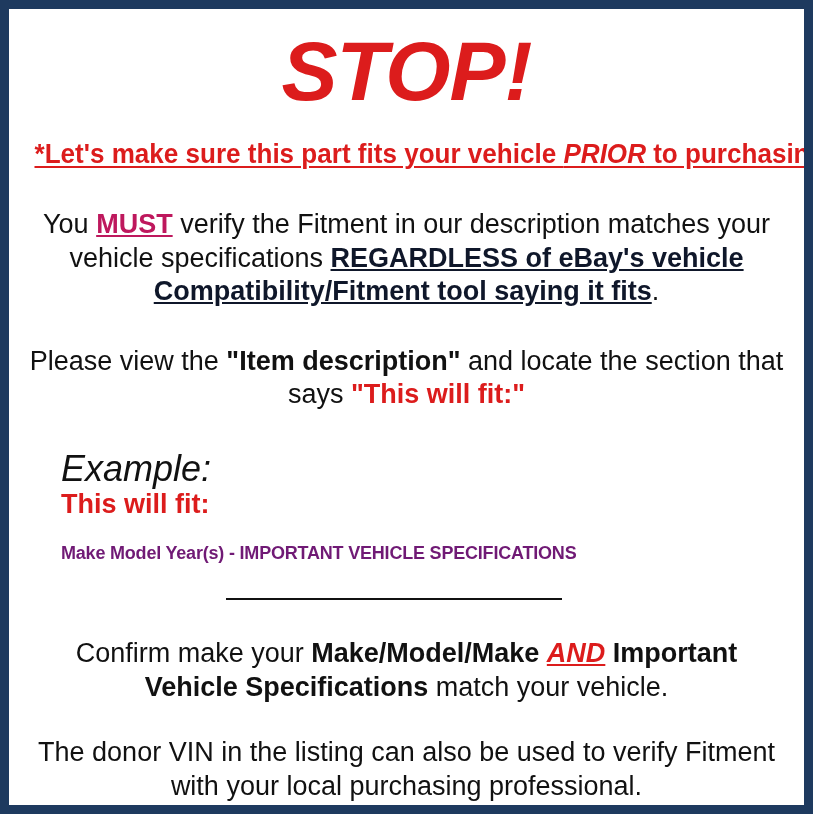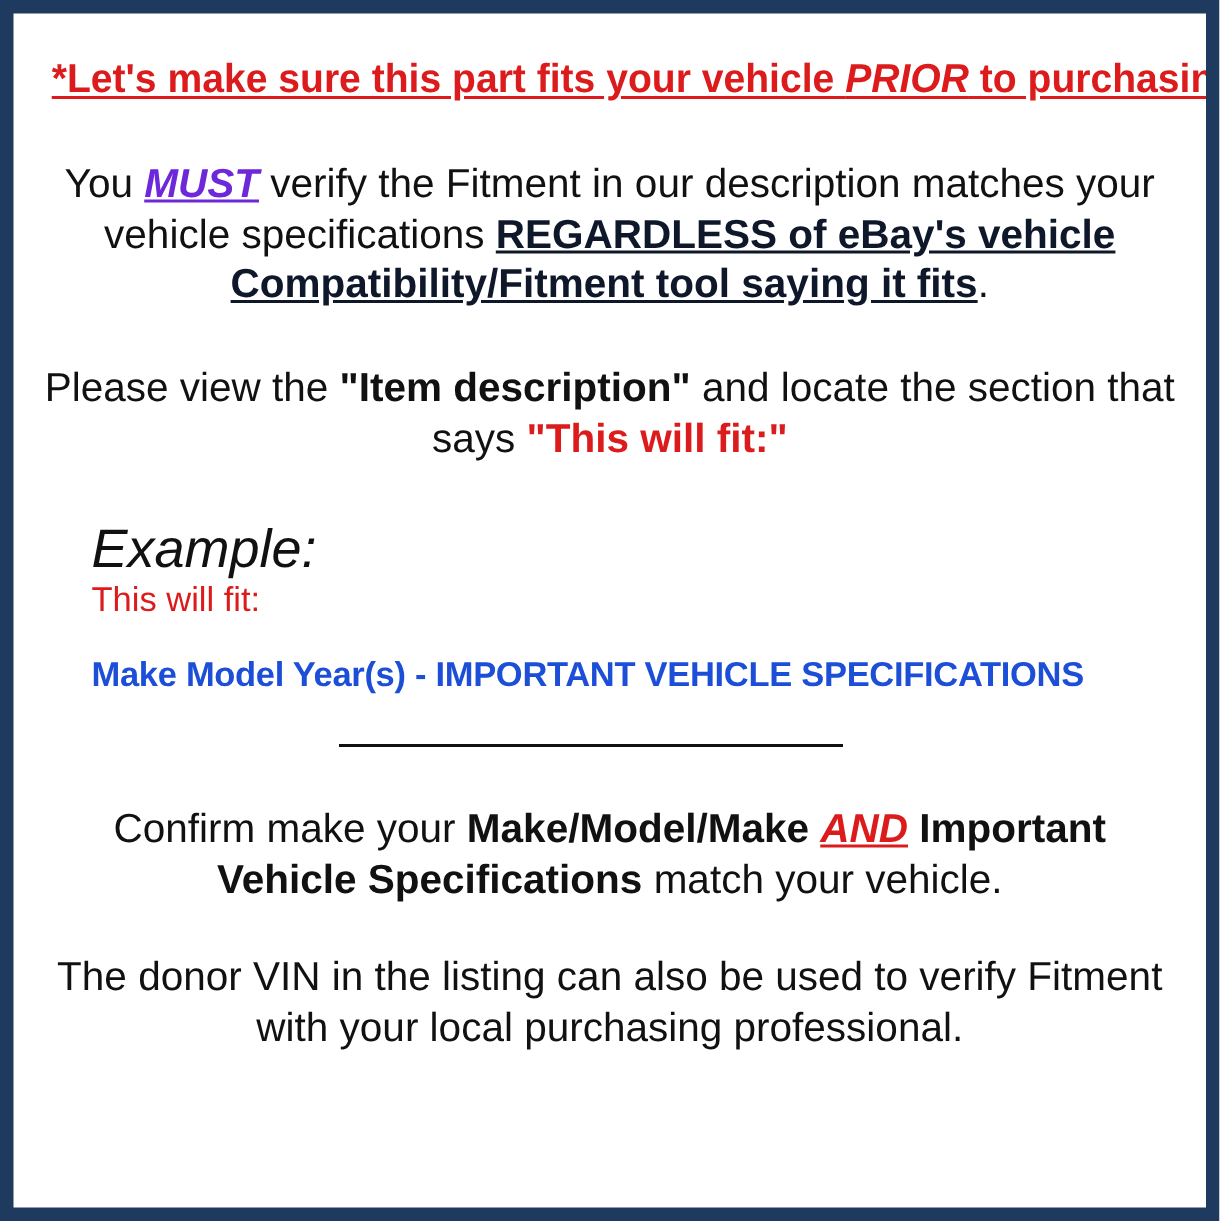--- a/index.html
+++ b/index.html
@@ -73,23 +73,22 @@
     padding: 0 6px;
   }
   .para.p1 { margin-top: 38px; }
   .para.p2 { margin-top: 36px; }
   .para.p4 { margin-top: 30px; }
   .para.p5 { margin-top: 32px; }
 
   .b     { font-weight: bold; }
 
   .must {
-    color: #6d28d9;
+    color: #be185d;
     font-weight: bold;
-    font-style: italic;
     text-decoration: underline;
     text-underline-offset: 2px;
   }
   .regardless {
     color: #0f172a;
     font-weight: bold;
     text-decoration: underline;
     text-underline-offset: 2px;
   }
   .and-word {
@@ -112,29 +111,29 @@
   .example-label {
     color: #111111;
     font-style: italic;
     font-size: 36px;
     line-height: 1.05;
     text-underline-offset: 2px;
     display: inline-block;
   }
   .example-fit {
     color: #dc1c1c;
-    font-weight: normal;
-    font-size: 23px;
+    font-weight: bold;
+    font-size: 27px;
     line-height: 1.12;
     margin-top: 2px;
   }
   .example-spec {
-    color: #1d4ed8;
+    color: #701a75;
     font-weight: bold;
-    font-size: 23px;
+    font-size: 18px;
     line-height: 1.1;
     margin-top: 24px;
     letter-spacing: -0.2px;
     white-space: nowrap;
   }
 
   .divider-wrap {
     margin-top: 26px;
     text-align: center;
   }
@@ -146,20 +145,21 @@
     vertical-align: middle;
     margin-left: -26px;
   }
 </style>
 </head>
 <body>
 
 <div class="notice-card" style="border-color: rgb(30, 58, 95); background: rgb(255, 255, 255);">
   <div class="inner">
 
+    <div class="headline">STOP!</div>
 
     <div class="subtitle"><span>*Let's make sure this part fits your vehicle </span><em>PRIOR</em><span> to purchasing*</span></div>
 
     <p class="para p1"><span>You </span><span class="must">MUST</span><span> verify the Fitment in our description matches your vehicle specifications </span><span class="regardless">REGARDLESS of eBay's vehicle Compatibility/Fitment tool saying it fits</span><span>.</span></p>
 
     <p class="para p2"><span>Please view the </span><span class="quote-blk">"Item description"</span><span> and locate the section that says </span><span class="quote-red">"This will fit:"</span></p>
 
     <div class="example-block">
       <div>
         <span class="example-label">Example:</span>

